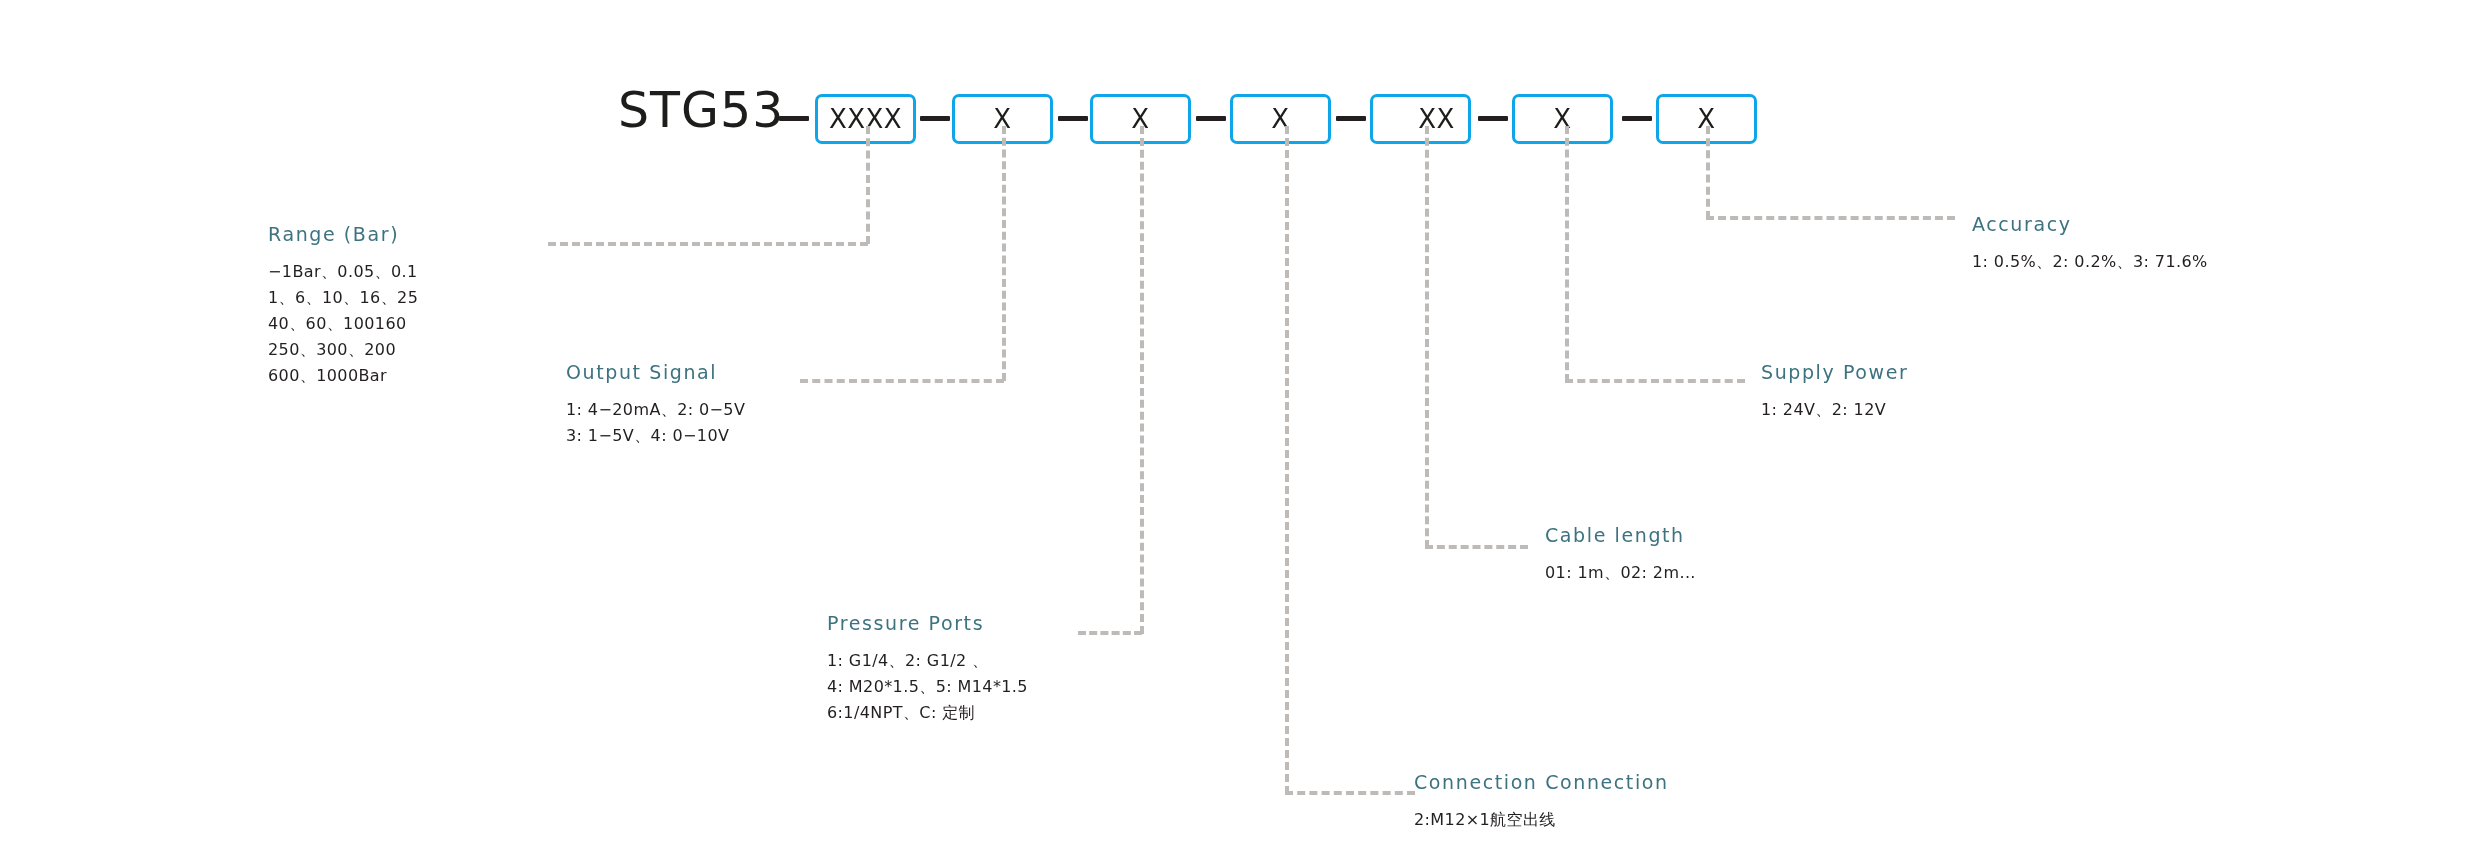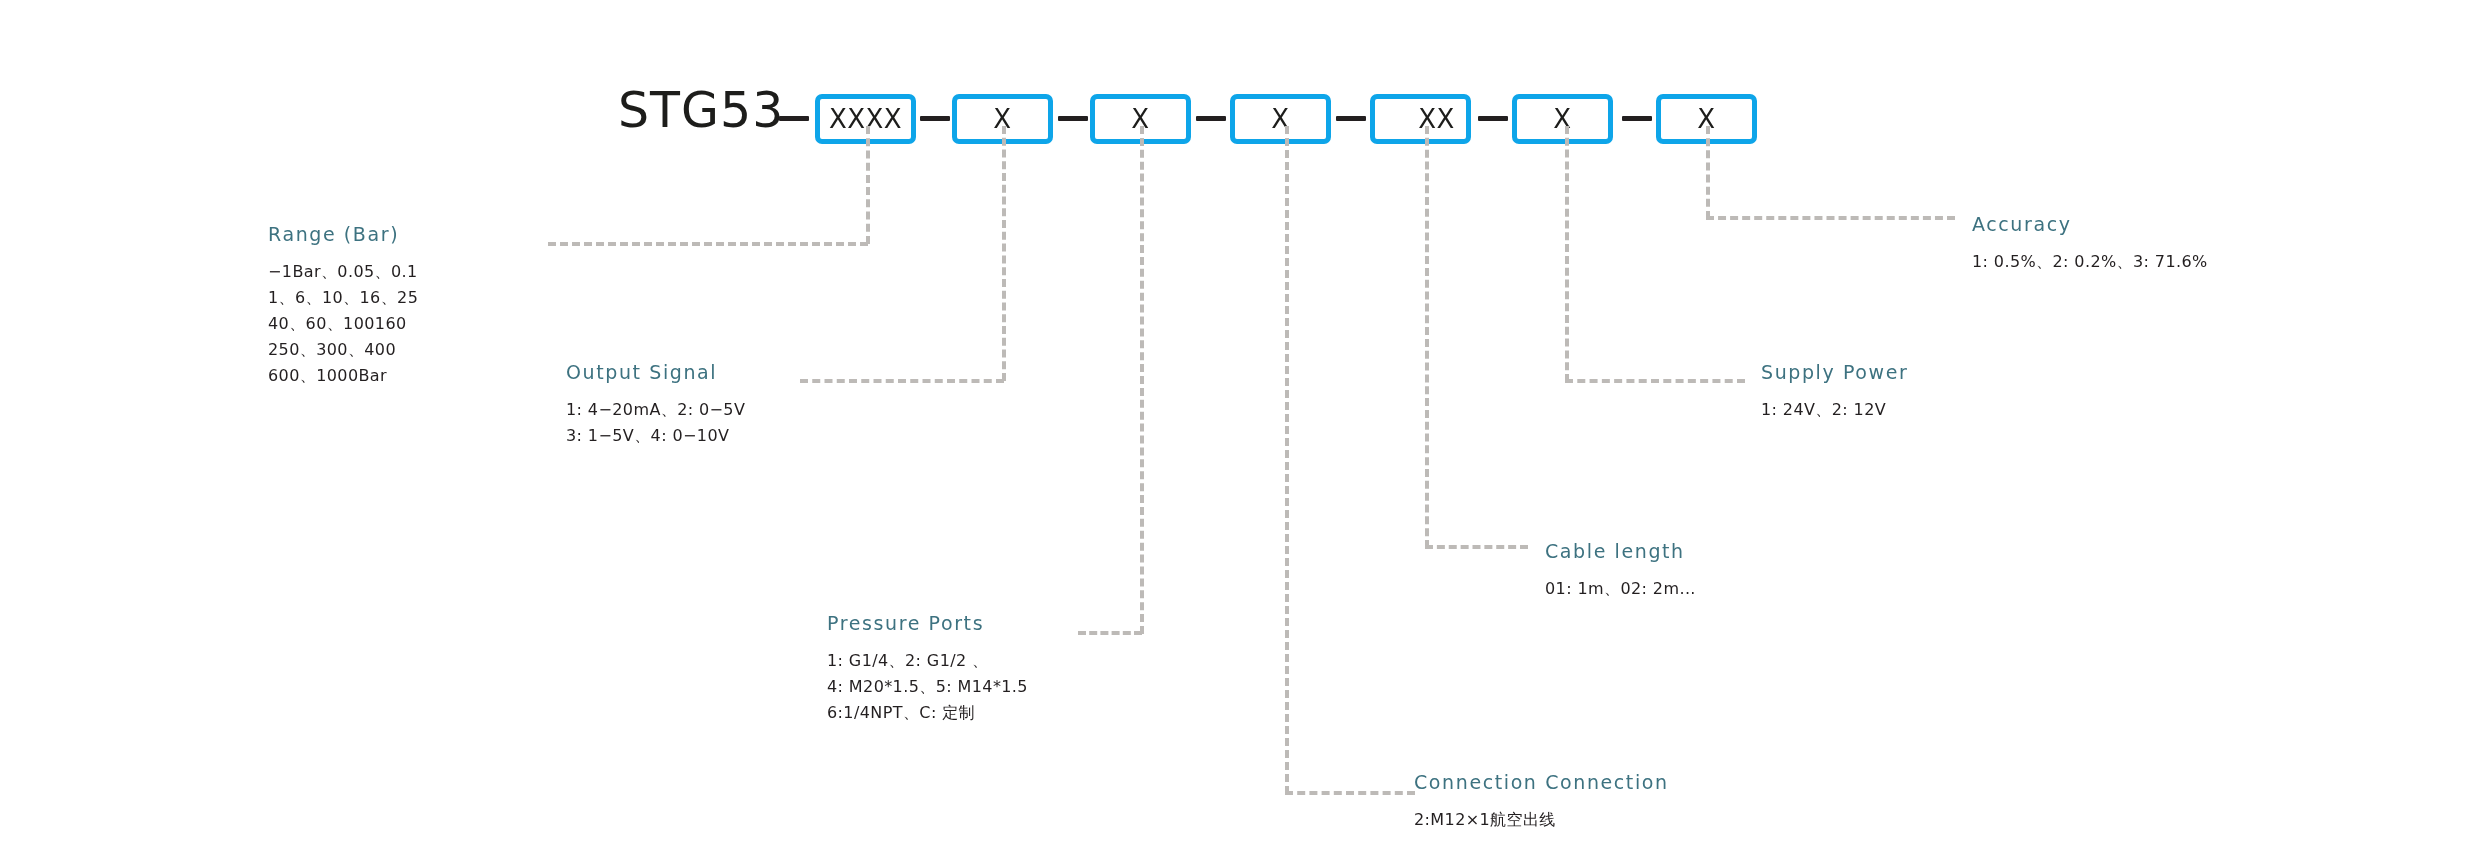--- a/index.html
+++ b/index.html
@@ -34,21 +34,21 @@
     font-family: "DejaVu Sans", "Liberation Sans", sans-serif;
     font-weight: 400;
     line-height: 1;
     white-space: nowrap;
   }
   .code-box {
     position: absolute;
     top: 52px;
     height: 50px;
     box-sizing: border-box;
-    border: 5px solid #0ea5e9;
+    border: 3px solid #0ea5e9;
     border-radius: 7px;
     background: #ffffff;
     display: flex;
     align-items: center;
     justify-content: center;
     font-size: 26px;
     color: #1d1d1b;
     letter-spacing: 0.5px;
     font-family: "DejaVu Sans", "Liberation Sans", sans-serif;
   }
@@ -140,21 +140,21 @@
   <div class="hline" style="left:1565px; top:379px; width:180px;"></div>
 
   <div class="vline" style="left:1706px; top:126px; height:93px;"></div>
   <div class="hline" style="left:1706px; top:216px; width:249px;"></div>
 
   <div class="label-block" style="left:268px; top:224px;">
     <div class="label-title">Range (Bar)</div>
     <div class="label-body">−1Bar、0.05、0.1
 1、6、10、16、25
 40、60、100160
-250、300、400
+250、300、200
 600、1000Bar</div>
   </div>
 
   <div class="label-block" style="left:566px; top:362px;">
     <div class="label-title">Output Signal</div>
     <div class="label-body">1: 4−20mA、2: 0−5V
 3: 1−5V、4: 0−10V</div>
   </div>
 
   <div class="label-block" style="left:827px; top:613px;">
@@ -162,21 +162,21 @@
     <div class="label-body">1: G1/4、2: G1/2 、
 4: M20*1.5、5: M14*1.5
 6:1/4NPT、C: 定制</div>
   </div>
 
   <div class="label-block" style="left:1414px; top:772px;">
     <div class="label-title">Connection Connection</div>
     <div class="label-body">2:M12×1航空出线</div>
   </div>
 
-  <div class="label-block" style="left:1545px; top:525px;margin-top:16px;">
+  <div class="label-block" style="left:1545px; top:525px;">
     <div class="label-title">Cable length</div>
     <div class="label-body">01: 1m、02: 2m...</div>
   </div>
 
   <div class="label-block" style="left:1761px; top:362px;">
     <div class="label-title">Supply Power</div>
     <div class="label-body">1: 24V、2: 12V</div>
   </div>
 
   <div class="label-block" style="left:1972px; top:214px;">

